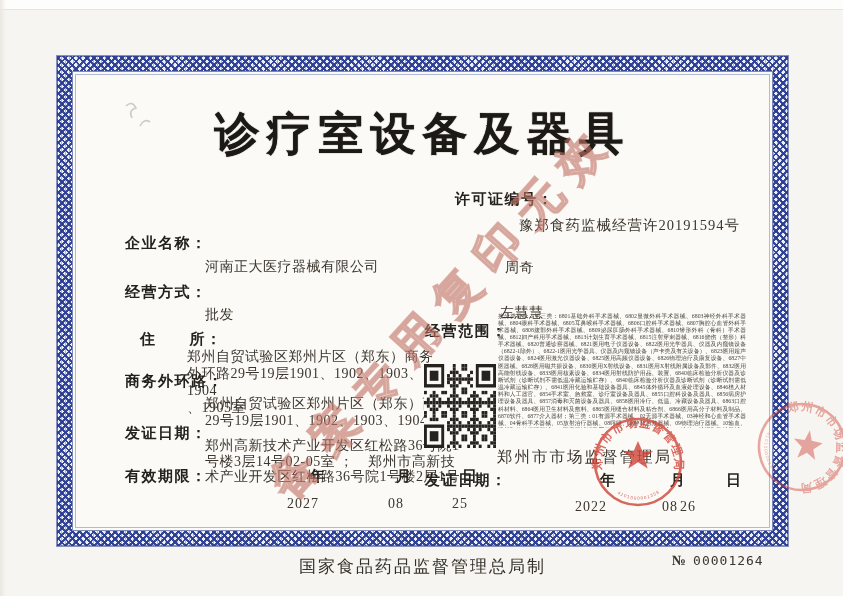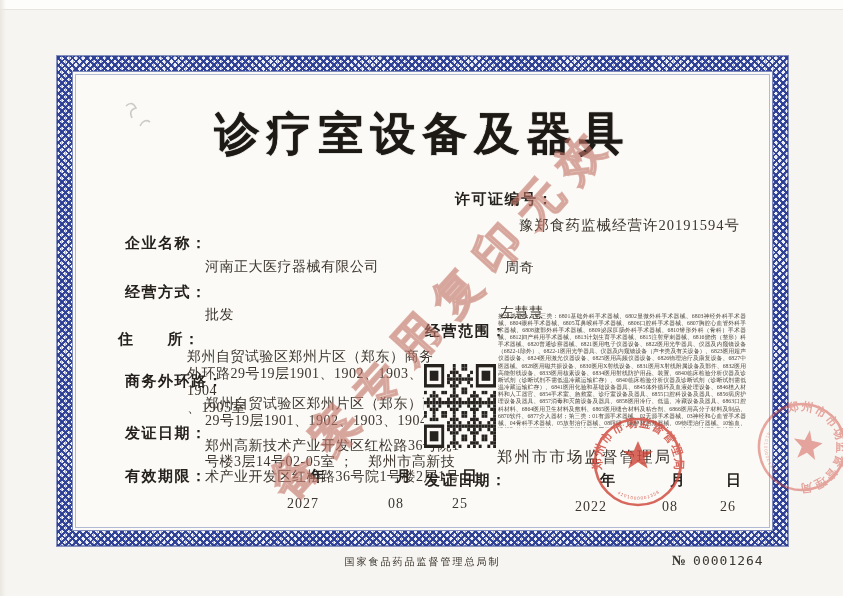--- a/index.html
+++ b/index.html
@@ -29,21 +29,21 @@
   .num{position:absolute;font-family:"Liberation Serif",serif;font-size:14px;color:#3d362f;letter-spacing:1px;white-space:nowrap;}
   .scope-wrap{position:absolute;left:498px;top:312px;width:248px;height:116px;overflow:hidden;}
   .scope-inner{width:450px;transform:scale(.551);transform-origin:0 0;
     font-family:"Liberation Serif",serif;font-size:10.5px;line-height:13px;color:#4a433b;
     text-align:justify;letter-spacing:0;}
   .watermark{position:absolute;left:172px;top:280px;width:540px;text-align:center;
     transform:rotate(-48deg);font-weight:bold;font-size:46px;letter-spacing:15px;
     color:transparent;-webkit-text-stroke:1.6px rgba(193,115,102,.55);
     text-shadow:0 0 1px rgba(193,115,102,.18);pointer-events:none;}
   .footer-maker{position:absolute;left:57px;top:555px;width:731px;text-align:center;
-    font-size:10px;letter-spacing:2px;color:#353029;font-weight:500;}
+    font-size:17px;letter-spacing:2px;color:#353029;font-weight:500;}
   .serial{position:absolute;left:672px;top:553px;font-family:"DejaVu Sans Mono",monospace;
     font-size:13px;color:#3a3630;letter-spacing:1px;text-align:right;}
   .serial b{font-family:"Liberation Serif",serif;font-size:14px;font-weight:bold;margin-right:6px;}
   svg{display:block;}
 </style>
 </head>
 <body>
 
 <div class="page">
   <div class="scan-top"></div>
@@ -61,21 +61,21 @@
 
   <div class="lbl" style="left:455px;top:190px">许可证编号：</div>
   <div class="num" style="left:480px;top:216px;width:260px;text-align:right;font-size:14.5px">豫郑食药监械经营许20191594号</div>
 
   <div class="lbl" style="left:125px;top:234px">企业名称：</div>
   <div class="val" style="left:205px;top:258px">河南正大医疗器械有限公司</div>
 
   <div class="lbl" style="left:125px;top:283px">经营方式：</div>
   <div class="val" style="left:205px;top:306px">批发</div>
 
-  <div class="lbl" style="left:118px;top:330px">住　　所：</div>
+  <div class="lbl" style="left:140px;top:330px">住　　所：</div>
   <div class="val" style="left:187px;top:348px;width:260px">郑州自贸试验区郑州片区（郑东）商务
 外环路29号19层1901、1902、1903、1904
 、1905室</div>
 
   <div class="lbl" style="left:125px;top:372px">商务外环路：</div>
   <div class="val" style="left:205px;top:395px;width:290px">郑州自贸试验区郑州片区（郑东）商务外环路
 29号19层1901、1902、1903、1904、1905室</div>
 
   <div class="lbl" style="left:125px;top:424px">发证日期：</div>
   <div class="val" style="left:205px;top:438px;width:280px;line-height:15.5px">郑州高新技术产业开发区红松路36号院1
@@ -100,21 +100,21 @@
   </div>
 
   <div class="val" style="left:497px;top:448px;font-size:15.5px;letter-spacing:2px">郑州市市场监督管理局</div>
 
   <div class="lbl" style="left:425px;top:471px">发证日期：</div>
   <div class="lbl" style="left:600px;top:471px">年</div>
   <div class="lbl" style="left:670px;top:471px">月</div>
   <div class="lbl" style="left:726px;top:471px">日</div>
   <div class="num" style="left:575px;top:499px">2022</div>
   <div class="num" style="left:662px;top:499px">08</div>
-  <div class="num" style="left:720px;top:499px">26</div>
+  <div class="num" style="left:680px;top:499px">26</div>
 
   <svg id="qr" class="abs" style="left:424px;top:364px" width="72" height="84" viewBox="0 0 25 25" preserveAspectRatio="none">
       <rect x="0" y="0" width="25" height="25" fill="#fbfaf6"></rect>
       <rect x="0" y="0" width="7" height="7" fill="#26221e"></rect>
       <rect x="1" y="1" width="5" height="5" fill="#fbfaf6"></rect>
       <rect x="2" y="2" width="3" height="3" fill="#26221e"></rect>
       <rect x="18" y="0" width="7" height="7" fill="#26221e"></rect>
       <rect x="19" y="1" width="5" height="5" fill="#fbfaf6"></rect>
       <rect x="20" y="2" width="3" height="3" fill="#26221e"></rect>
       <rect x="0" y="18" width="7" height="7" fill="#26221e"></rect>

